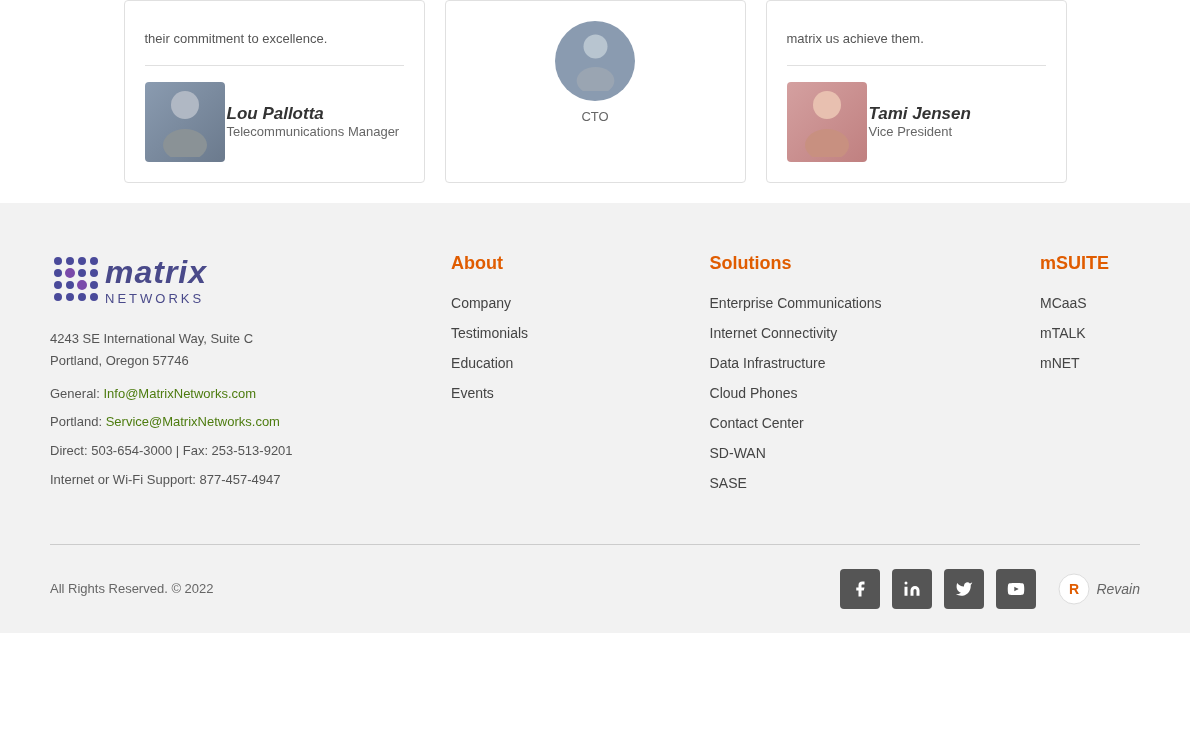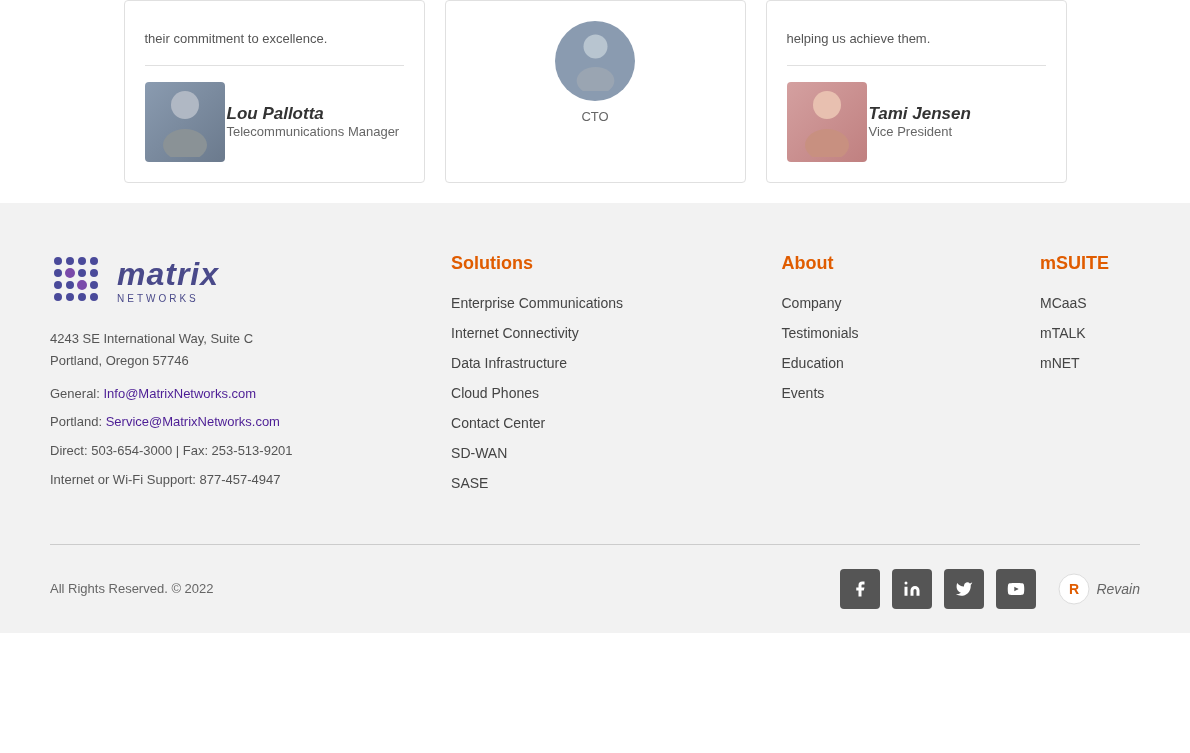--- a/index.html
+++ b/index.html
@@ -93,21 +93,21 @@
     }
 
     .logo-container {
       margin-bottom: 20px;
     }
 
     
     .logo-svg-wrap {
       display: flex;
       align-items: center;
-      gap: 12px;
+      gap: 0;
     }
 
     .logo-icon {
       width: 55px;
       height: 55px;
     }
 
     .logo-text-wrap {
       display: flex;
       flex-direction: column;
@@ -115,42 +115,42 @@
 
     .logo-matrix {
       font-size: 32px;
       font-weight: bold;
       color: #4a4a8a;
       letter-spacing: 1px;
       font-style: italic;
     }
 
     .logo-networks {
-      font-size: 10px;
+      font-size: 13px;
       letter-spacing: 3px;
       color: #4a4a8a;
       text-transform: uppercase;
     }
 
     .footer-address {
       font-size: 13px;
       color: #555;
       line-height: 1.7;
       margin-bottom: 12px;
     }
 
     .footer-contact {
       font-size: 13px;
       color: #555;
       margin-bottom: 8px;
       line-height: 1.6;
     }
 
     .footer-contact a, .footer-address a {
-      color: #4c1d95;
+      color: #4d7c0f;
       text-decoration: none;
     }
 
     .footer-nav-section {
       min-width: 100px;
     }
 
     .footer-nav-title {
       font-size: 18px;
       font-weight: bold;
@@ -293,21 +293,21 @@
           <svg width="55" height="60" viewBox="0 0 60 70" xmlns="http://www.w3.org/2000/svg">
             <circle cx="30" cy="18" r="14" fill="#b8c5d0"></circle>
             <ellipse cx="30" cy="58" rx="22" ry="16" fill="#9aa5b2"></ellipse>
           </svg>
         </div>
         <div class="profile-title">CTO</div>
       </div>
     </div>
 
     <div class="profile-card">
-      <p class="card-text">helping us achieve them.</p>
+      <p class="card-text">matrix us achieve them.</p>
       <hr class="card-bottom-divider">
       <div class="profile-card-inner" style="margin-top:16px;">
         <div class="avatar-placeholder avatar-female">
           <svg class="person-svg" viewBox="0 0 60 70" xmlns="http://www.w3.org/2000/svg">
             <circle cx="30" cy="18" r="14" fill="#e8c0b0"></circle>
             <ellipse cx="30" cy="58" rx="22" ry="16" fill="#c89080"></ellipse>
           </svg>
         </div>
         <div>
           <div class="profile-name">Tami Jensen</div>
@@ -364,39 +364,39 @@
       </div>
       <div class="footer-contact">
         <span>Direct: 503-654-3000 | Fax: 253-513-9201</span>
       </div>
       <div class="footer-contact">
         <span>Internet or Wi-Fi Support: 877-457-4947</span>
       </div>
     </div>
 
     <div class="footer-nav-section">
+      <div class="footer-nav-title">About</div>
+      <ul class="footer-nav-list">
+        <li><a href="#">Company</a></li>
+        <li><a href="#">Testimonials</a></li>
+        <li><a href="#">Education</a></li>
+        <li><a href="#">Events</a></li>
+      </ul>
+    </div>
+
+    <div class="footer-nav-section">
       <div class="footer-nav-title">Solutions</div>
       <ul class="footer-nav-list">
         <li><a href="#">Enterprise Communications</a></li>
         <li><a href="#">Internet Connectivity</a></li>
         <li><a href="#">Data Infrastructure</a></li>
         <li><a href="#">Cloud Phones</a></li>
         <li><a href="#">Contact Center</a></li>
         <li><a href="#">SD-WAN</a></li>
         <li><a href="#">SASE</a></li>
-      </ul>
-    </div>
-
-    <div class="footer-nav-section">
-      <div class="footer-nav-title">About</div>
-      <ul class="footer-nav-list">
-        <li><a href="#">Company</a></li>
-        <li><a href="#">Testimonials</a></li>
-        <li><a href="#">Education</a></li>
-        <li><a href="#">Events</a></li>
       </ul>
     </div>
 
     <div class="footer-nav-section">
       <div class="footer-nav-title">mSUITE</div>
       <ul class="footer-nav-list">
         <li><a href="#">MCaaS</a></li>
         <li><a href="#">mTALK</a></li>
         <li><a href="#">mNET</a></li>
       </ul>

